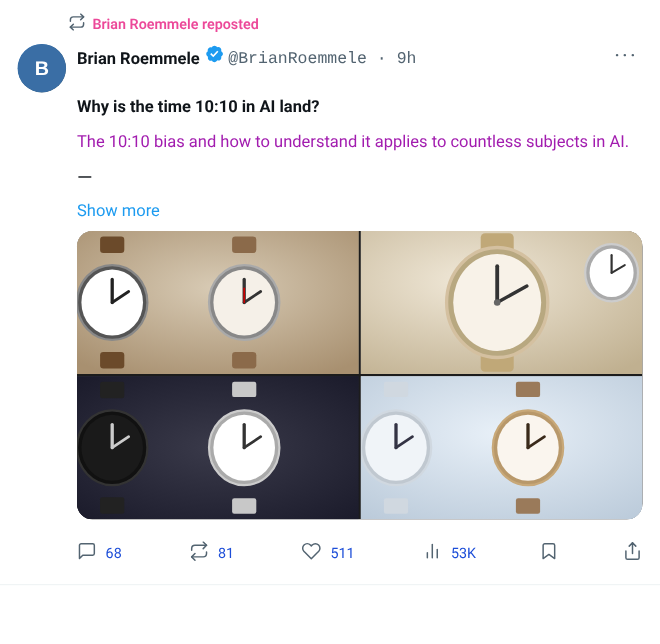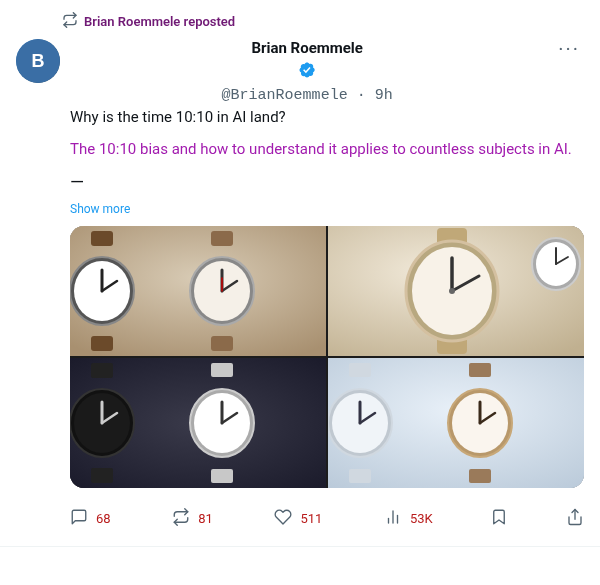--- a/index.html
+++ b/index.html
@@ -20,21 +20,21 @@
       align-items: center;
       gap: 6px;
       margin-bottom: 8px;
       margin-left: 46px;
     }
     .repost-icon {
       color: #536471;
       font-size: 13px;
     }
     .repost-label {
-      color: #701a75;
+      color: #ec4899;
       font-size: 13px;
       font-weight: 600;
     }
     .post-header {
       display: flex;
       align-items: flex-start;
       gap: 10px;
       margin-bottom: 4px;
     }
     .avatar {
@@ -49,24 +49,23 @@
       justify-content: center;
       font-size: 18px;
       color: white;
       font-weight: bold;
     }
     .header-info {
       flex: 1;
     }
     .name-row {
       display: flex;
-      align-items: center;
+      align-items: flex-end;
       gap: 4px;
       flex-wrap: wrap;
-      flex-direction: column;
     }
     .display-name {
       font-weight: 700;
       font-size: 15px;
       color: #0f1419;
     }
     .verified-badge {
       color: #1d9bf0;
       font-size: 16px;
     }
@@ -87,36 +86,36 @@
       letter-spacing: 2px;
       line-height: 1;
     }
     .post-content {
       margin-left: 54px;
     }
     .post-title {
       font-size: 15px;
       color: #0f1419;
       margin-bottom: 12px;
-      font-weight: 400;
+      font-weight: 700;
     }
     .post-body {
       font-size: 15px;
       color: #a21caf;
       line-height: 1.5;
       margin-bottom: 4px;
     }
     .divider-line {
       color: #0f1419;
       font-size: 18px;
       margin-bottom: 10px;
     }
     .show-more {
       color: #1d9bf0;
-      font-size: 12px;
+      font-size: 15px;
       cursor: pointer;
       margin-bottom: 10px;
       display: block;
     }
     
     .grid-wrapper {
       border-radius: 14px;
       overflow: hidden;
       margin-bottom: 12px;
       background: #1c1c1c;
@@ -158,21 +157,21 @@
       color: #536471;
       font-size: 13px;
       cursor: pointer;
     }
     .action-icon {
       font-size: 18px;
       padding: 4px;
     }
     .action-count {
       font-size: 13px;
-      color: #b91c1c;
+      color: #1d4ed8;
     }
     .bookmark-icon, .share-icon {
       font-size: 18px;
       color: #536471;
       cursor: pointer;
     }
   </style>
 </head>
 <body>
 

